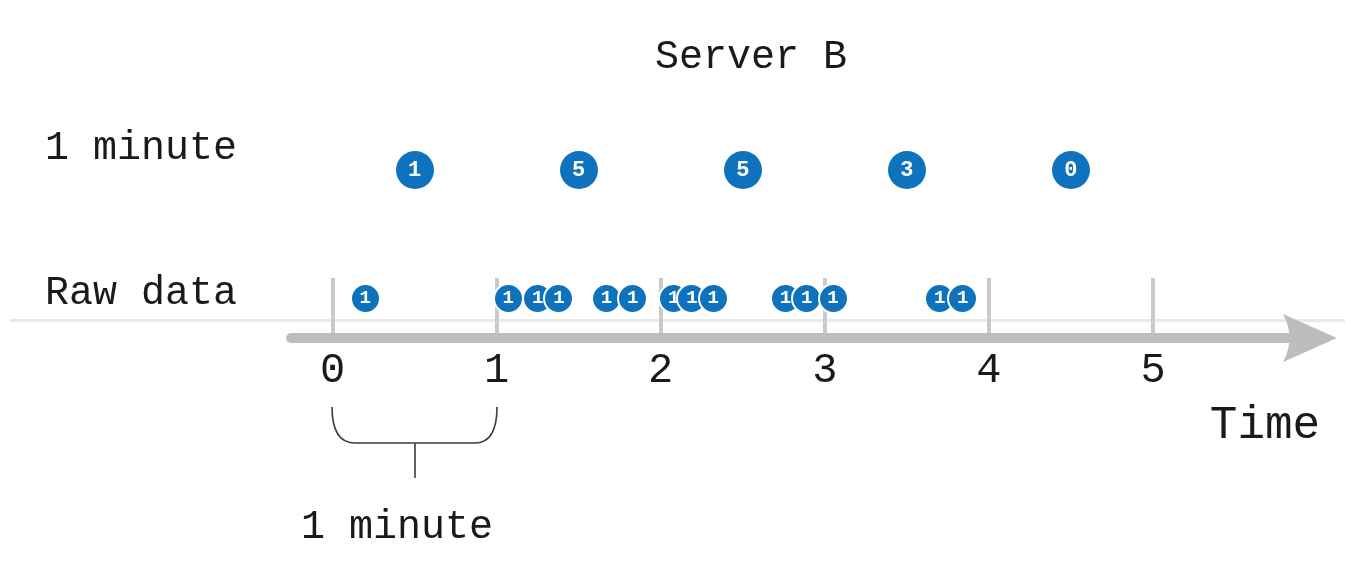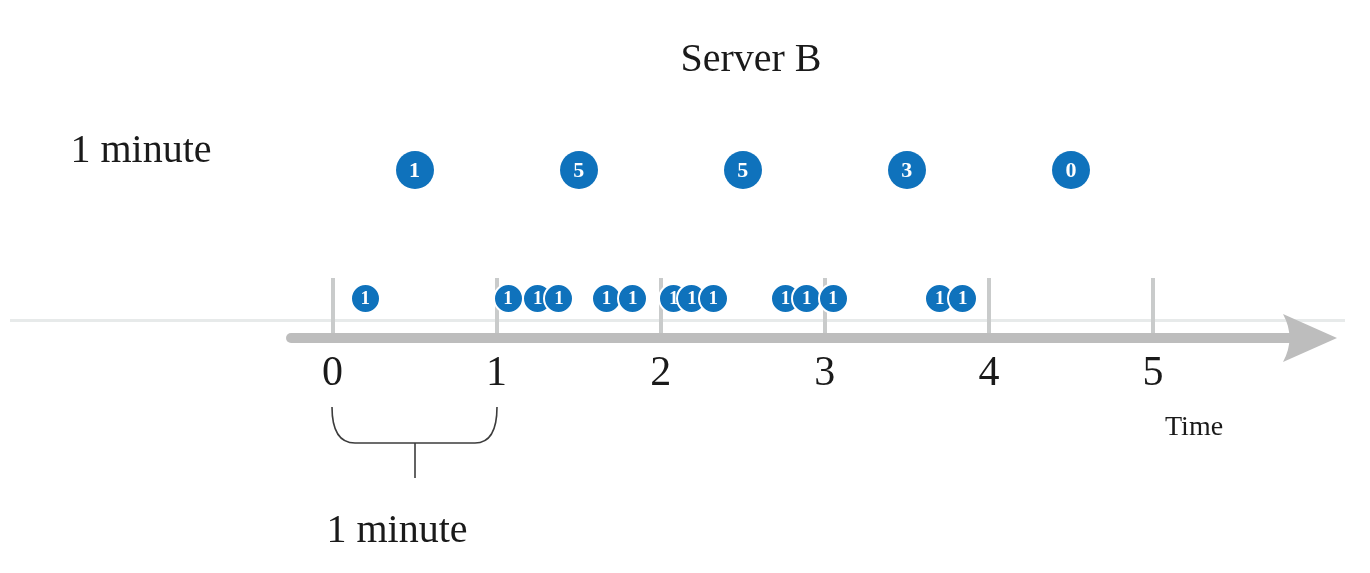--- a/index.html
+++ b/index.html
@@ -7,21 +7,21 @@
     --axis-gray:#bdbdbd;
     --tick-gray:#c9cbcb;
     --sep-gray:#e7eaea;
     --text:#1a1a1a;
   }
   html,body{margin:0;padding:0;background:#fff;}
   .stage{
     position:relative;
     width:1370px;height:573px;
     background:#ffffff;
-    font-family:Liberation Serif, serif;
+    font-family:Liberation Mono, monospace;
     color:var(--text);
     overflow:hidden;
   }
   .title{
     position:absolute;left:601px;top:34px;width:300px;
     text-align:center;font-size:40px;line-height:1.2;
   }
   .row-label{position:absolute;left:0;width:282px;text-align:center;}
   .row-label.agg{top:122px;font-size:40px;line-height:54px;}
   .row-label.raw{top:272px;font-size:40px;line-height:44px;}
@@ -36,22 +36,22 @@
   .timeline-bar{
     position:absolute;left:286px;top:333px;width:1012px;height:10px;
     background:var(--axis-gray);border-radius:5px;z-index:1;
   }
   .arrowhead{position:absolute;left:1281px;top:312px;z-index:1;}
   .tick-label{
     position:absolute;top:347px;width:80px;margin-left:-40px;
     text-align:center;font-size:42px;
   }
   .time-label{
-    position:absolute;left:1165px;top:410px;width:200px;
-    text-align:left;font-size:28px;
+    position:absolute;left:1165px;top:400px;width:200px;
+    text-align:center;font-size:46px;
   }
   .agg-point{
     position:absolute;width:38px;height:38px;border-radius:50%;
     background:var(--blue);color:#fff;font-size:22px;font-weight:bold;
     display:flex;align-items:center;justify-content:center;z-index:2;
   }
   .raw-point{
     position:absolute;width:31px;height:31px;border-radius:50%;
     box-sizing:border-box;border:2px solid #ffffff;
     background:var(--blue);color:#fff;font-size:19px;font-weight:bold;
@@ -67,20 +67,21 @@
 <body>
 
 <div class="stage">
 
   <div class="title">Server B</div>
 
   <div class="row-label agg">
     <div>1 minute</div>
   </div>
 
+  <div class="row-label raw">Raw data</div>
 
   <div class="faint-line"></div>
 
   <div id="ticks">
       <div class="tick" style="left: 330.5px;"></div>
       <div class="tick" style="left: 494.6px;"></div>
       <div class="tick" style="left: 658.7px;"></div>
       <div class="tick" style="left: 822.8px;"></div>
       <div class="tick" style="left: 986.9px;"></div>
       <div class="tick" style="left: 1151px;"></div>

